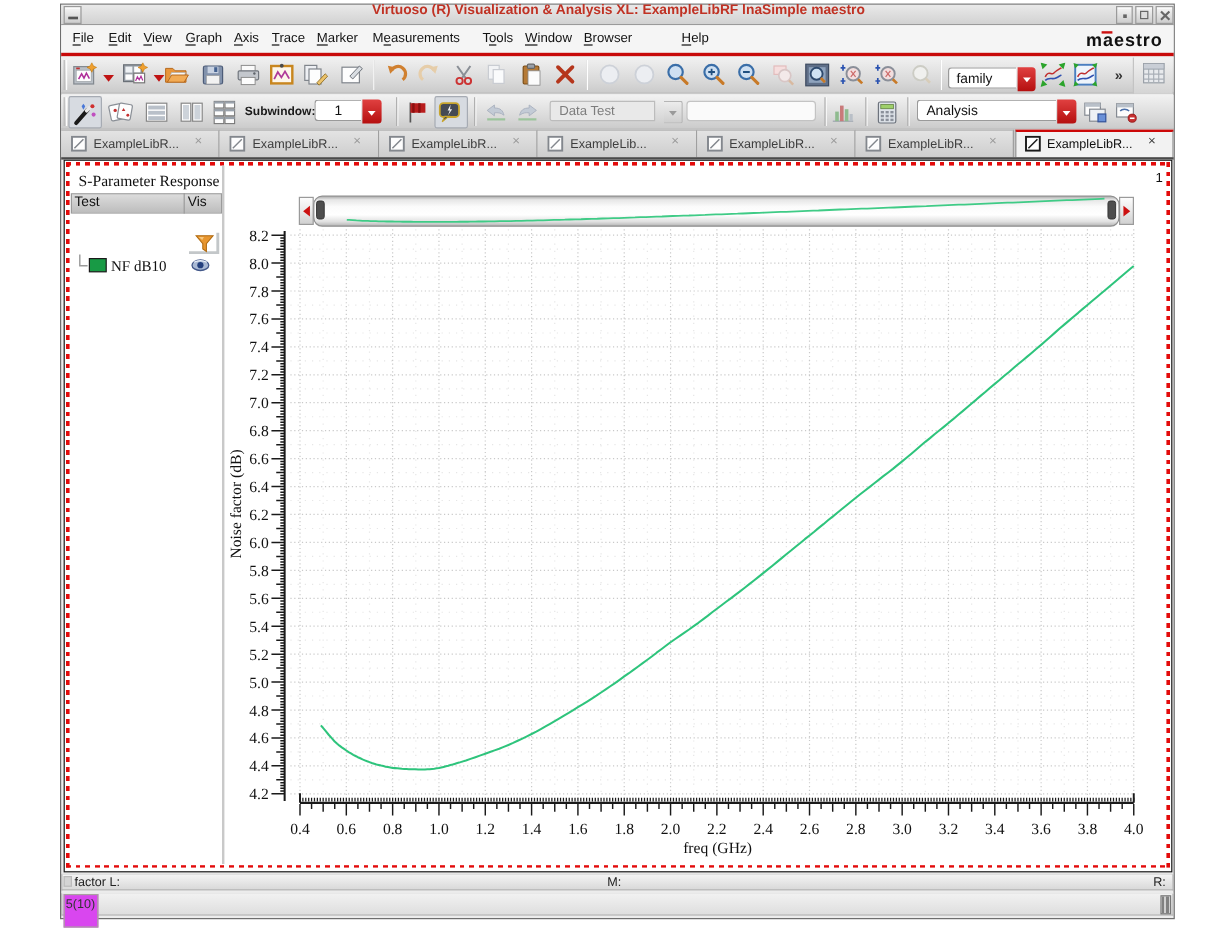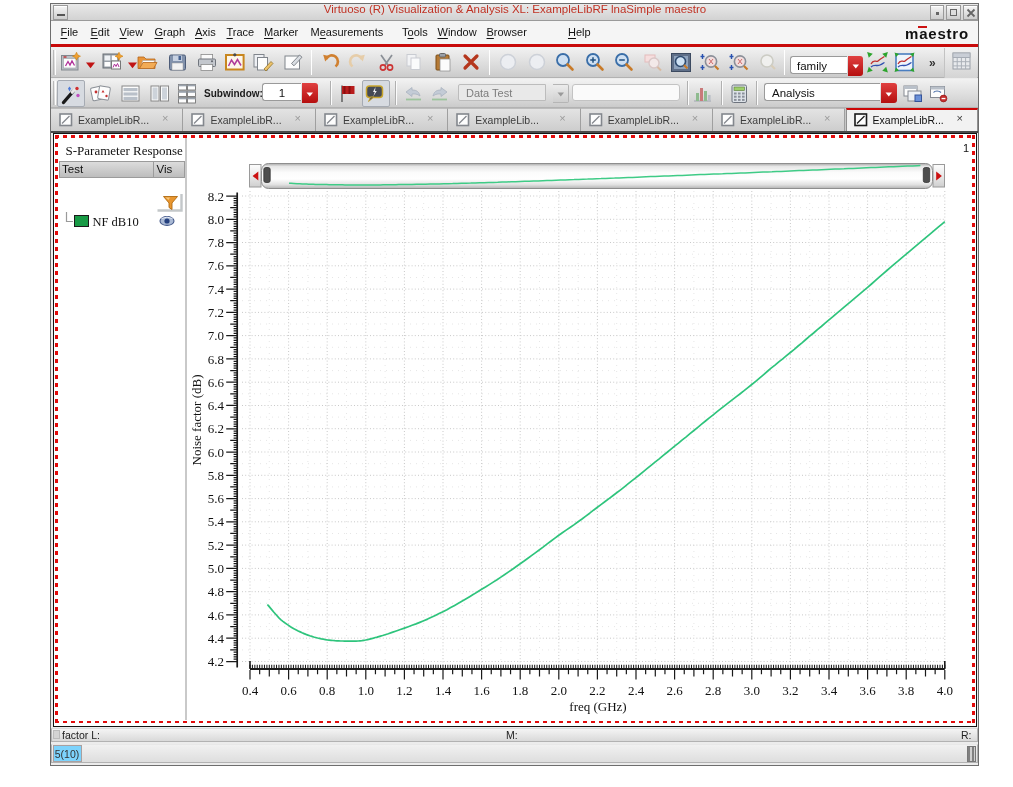--- a/index.html
+++ b/index.html
@@ -8,21 +8,21 @@
 .menuitem{position:absolute;top:0;height:23px;line-height:23px;font-size:11px;color:#121212;white-space:nowrap}
 .menuitem u{text-decoration:underline;text-underline-offset:1.5px}
 .tabtext{font-size:10.5px;white-space:nowrap;overflow:hidden}
 </style></head><body>
 <div id="stage">
 <div class="abs" style="left:50px;top:3px;width:929px;height:762.5px;background:#ececec;border:1.5px solid #6e6e6e"></div>
 <div class="abs" style="left:51px;top:4px;width:927px;height:16.5px;background:linear-gradient(#e9e9e9,#d2d2d2);border-bottom:1px solid #9a9a9a"></div>
 <div class="abs" style="left:52.5px;top:5px;width:15.5px;height:14.5px;background:linear-gradient(#f6f6f6,#cdcdcd);border:1px solid #9a9a9a;box-shadow:inset 0 1px 0 #fff">
       <div class="abs" style="left:3px;top:7.5px;width:8px;height:2.5px;background:#6a6a6a;border:0.5px solid #555"></div>
     </div>
-<div class="abs" style="left:310px;top:2px;width:410px;height:15px;text-align:center;font-weight:normal;font-size:11.5px;line-height:15px;color:#c03224;white-space:nowrap">Virtuoso (R) Visualization &amp; Analysis XL: ExampleLibRF lnaSimple maestro</div>
+<div class="abs" style="left:310px;top:2px;width:410px;height:15px;text-align:center;font-weight:bold;font-size:11.5px;line-height:15px;color:#c03224;white-space:nowrap">Virtuoso (R) Visualization &amp; Analysis XL: ExampleLibRF lnaSimple maestro</div>
 <div class="abs" style="left:929.5px;top:5px;width:14.5px;height:14.5px;background:linear-gradient(#f6f6f6,#cdcdcd);border:1px solid #9a9a9a;box-shadow:inset 0 1px 0 #fff">
       <div class="abs" style="left:5px;top:5.5px;width:3.5px;height:3.5px;background:#666"></div>
     </div>
 <div class="abs" style="left:945.5px;top:5px;width:15.5px;height:14.5px;background:linear-gradient(#f6f6f6,#cdcdcd);border:1px solid #9a9a9a;box-shadow:inset 0 1px 0 #fff">
       <div class="abs" style="left:3.5px;top:3px;width:7px;height:7px;border:1.5px solid #666;background:#ddd"></div>
     </div>
 <div class="abs" style="left:962.5px;top:5px;width:15px;height:14.5px;background:linear-gradient(#f6f6f6,#cdcdcd);border:1px solid #9a9a9a;box-shadow:inset 0 1px 0 #fff">
       <svg class="abs" style="left:2.5px;top:2px" width="10" height="10" viewBox="0 0 10 10">
         <path d="M1.5 1.5 L8.5 8.5 M8.5 1.5 L1.5 8.5" stroke="#666" stroke-width="1.8"></path>
       </svg>
@@ -488,14 +488,14 @@
 <rect x="263.8" y="167.5" width="6.4" height="15" rx="2" fill="#4e4e4e" stroke="#333" stroke-width="0.8"></rect>
 <rect x="923.3" y="167.5" width="6.4" height="15" rx="2" fill="#4e4e4e" stroke="#333" stroke-width="0.8"></rect>
 <text x="966" y="151.5" font-family="Liberation Sans, sans-serif" font-size="11" fill="#111" text-anchor="middle">1</text>
 </svg>
 <div class="abs" style="left:51px;top:728px;width:927px;height:13.5px;background:linear-gradient(#f4f4f4,#d9d9d9);border:1px solid #b2b2b2;border-top-color:#dcdcdc"></div>
 <div class="abs" style="left:53px;top:730px;width:7px;height:9px;background:#d4d4d4;border:1px solid #bbb"></div>
 <div class="abs" style="left:62px;top:728.5px;font-size:10.5px;color:#222">factor L:</div>
 <div class="abs" style="left:506px;top:728.5px;font-size:10.5px;color:#222">M:</div>
 <div class="abs" style="left:961px;top:728.5px;font-size:10.5px;color:#222">R:</div>
 <div class="abs" style="left:51px;top:743.5px;width:927px;height:19.5px;background:linear-gradient(#f1f1f1,#dedede);border:1px solid #b2b2b2;border-top-color:#e8e8e8"></div>
-<div class="abs" style="left:52.5px;top:745px;width:29px;height:17px;background:#7dd3fc;border:1px solid #a9a0a0;font-size:10.5px;color:#333;text-align:center;line-height:16px">5(10)</div>
+<div class="abs" style="left:52.5px;top:745px;width:29px;height:28px;background:#d946ef;border:1px solid #a9a0a0;font-size:10.5px;color:#333;text-align:center;line-height:16px">5(10)</div>
 <div class="abs" style="left:966.5px;top:745.5px;width:9px;height:16px;background:repeating-linear-gradient(90deg,#808080 0 2px,#cfcfcf 2px 4px);border:1px solid #777"></div>
 </div>
 </body></html>

